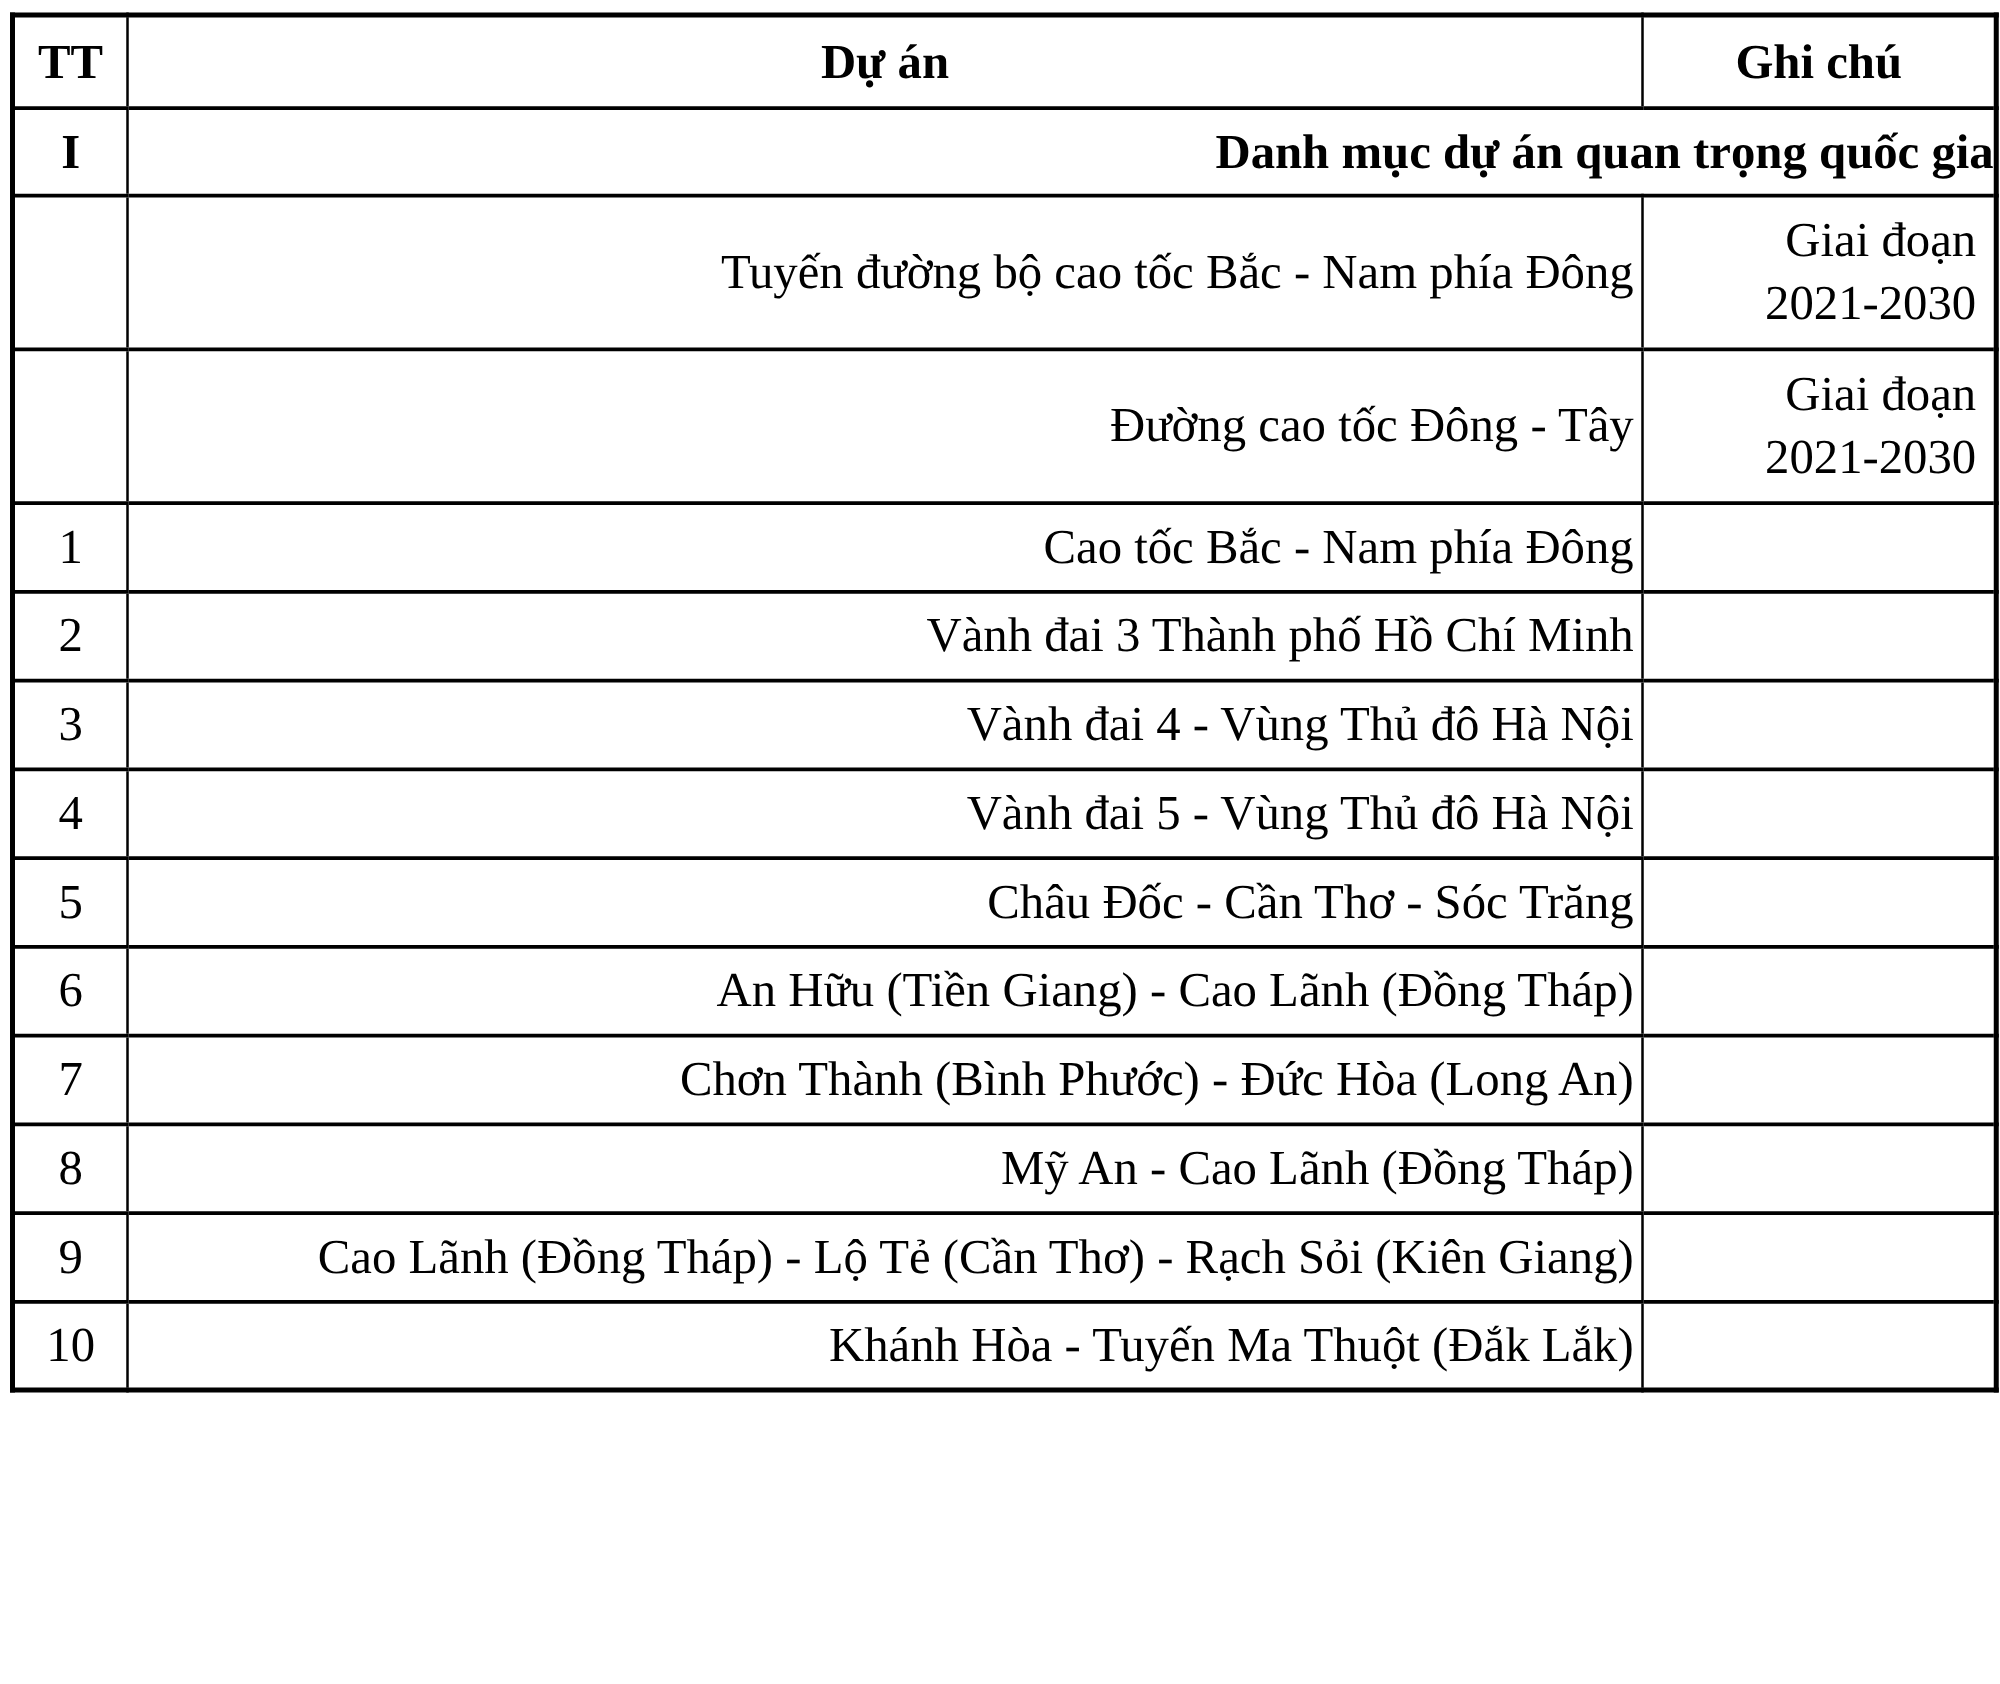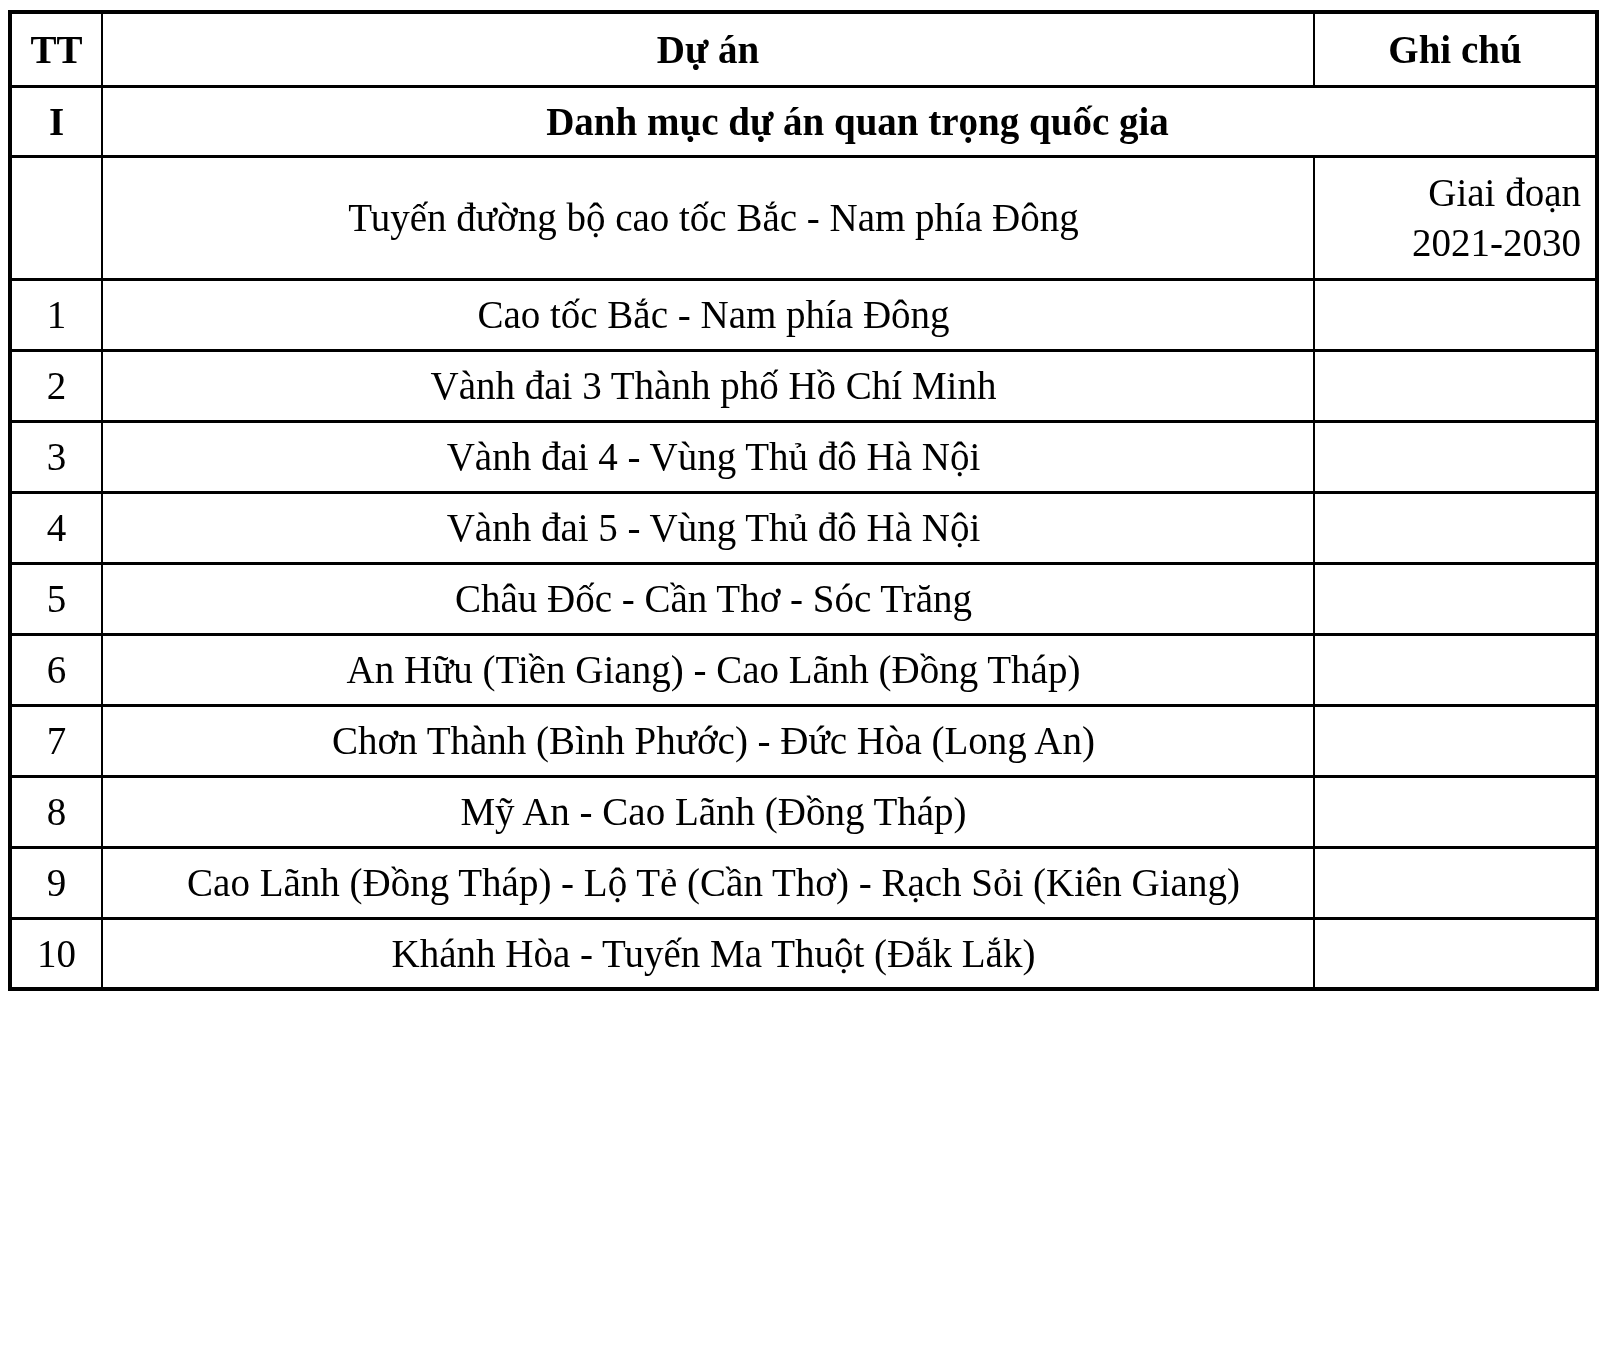--- a/index.html
+++ b/index.html
@@ -42,28 +42,28 @@
     font-weight: bold;
     text-align: center;
   }
   td.tt-cell {
     text-align: center;
   }
   td.tt-cell.bold {
     font-weight: bold;
   }
   td.project-cell {
-    text-align: center;
+    text-align: right;
     padding-left: 17px;
     padding-right: 6px;
     white-space: nowrap;
   }
   td.section-title-cell {
     font-weight: bold;
-    text-align: center;
+    text-align: right;
     padding-left: 17px;
   }
   td.note-cell {
     text-align: right;
     line-height: 1.28;
     padding: 4px 14px;
   }
 </style>
 </head>
 <body>
@@ -87,20 +87,25 @@
     <td class="section-title-cell" colspan="2">Danh mục dự án quan trọng quốc gia</td>
   </tr>
 
   <tr class="h-tall">
     <td class="tt-cell"></td>
     <td class="project-cell">Tuyến đường bộ cao tốc Bắc - Nam phía Đông</td>
     <td class="note-cell">Giai đoạn 2021-2030</td>
   </tr>
 
 
+  <tr class="h-tall">
+    <td class="tt-cell"></td>
+    <td class="project-cell">Đường cao tốc Đông - Tây</td>
+    <td class="note-cell">Giai đoạn 2021-2030</td>
+  </tr>
 
 
   <tr class="h-item">
     <td class="tt-cell">1</td>
     <td class="project-cell">Cao tốc Bắc - Nam phía Đông</td>
     <td class="note-cell"></td>
   </tr>
 
   <tr class="h-item">
     <td class="tt-cell">2</td>

